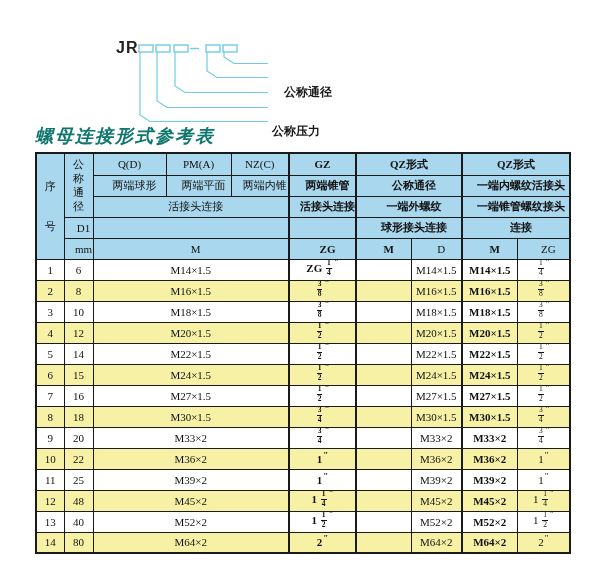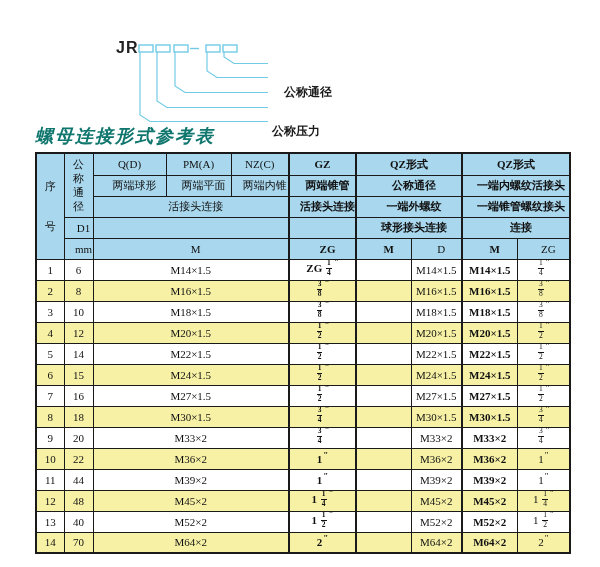--- a/index.html
+++ b/index.html
@@ -300,21 +300,21 @@
           <td>22</td>
           <td colspan="3">M36×2</td>
           <td class="bl">1<span class="inch">"</span></td>
           <td class="bl"></td>
           <td>M36×2</td>
           <td class="bl">M36×2</td>
           <td>1<span class="inch">"</span></td>
         </tr>
         <tr>
           <td>11</td>
-          <td>44</td>
+          <td>25</td>
           <td colspan="3">M39×2</td>
           <td class="bl">1<span class="inch">"</span></td>
           <td class="bl"></td>
           <td>M39×2</td>
           <td class="bl">M39×2</td>
           <td>1<span class="inch">"</span></td>
         </tr>
         <tr class="alt">
           <td>12</td>
           <td>48</td>
@@ -342,21 +342,21 @@
           <td class="bl"></td>
           <td>M52×2</td>
           <td class="bl">M52×2</td>
           <td>1 <span class="frac">
               <span class="fn">1</span>
               <span class="fd">2</span>
             </span><span class="inch">"</span></td>
         </tr>
         <tr class="alt">
           <td>14</td>
-          <td>70</td>
+          <td>80</td>
           <td colspan="3">M64×2</td>
           <td class="bl">2<span class="inch">"</span></td>
           <td class="bl"></td>
           <td>M64×2</td>
           <td class="bl">M64×2</td>
           <td>2<span class="inch">"</span></td>
         </tr>
       </tbody>
   </table>
 

